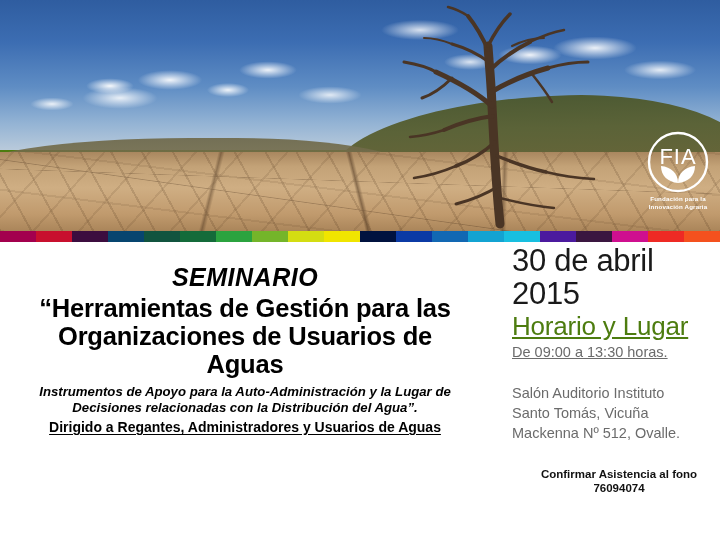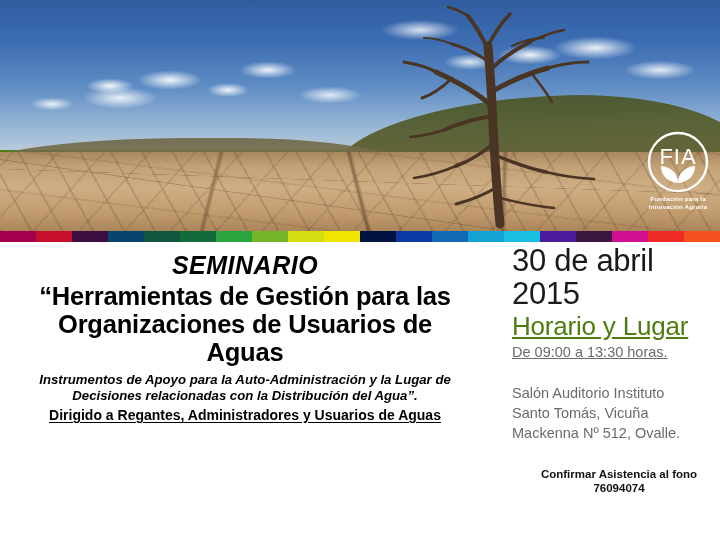--- a/index.html
+++ b/index.html
@@ -72,21 +72,21 @@
   }
 
   
   .stripes{position:absolute;left:0;top:231px;width:720px;height:11px;display:flex;}
   .stripes span{flex:1 1 0;height:100%;display:block;}
 
   
   .body{position:absolute;left:0;top:242px;width:720px;height:298px;background:#fff;}
 
   
-  .leftcol{position:absolute;left:10px;top:8px;width:470px;text-align:center;color:#000;}
+  .leftcol{position:absolute;left:10px;top:20px;width:470px;text-align:center;color:#000;}
   .kicker{font-style:italic;font-weight:bold;font-size:25px;line-height:30px;letter-spacing:.5px;}
   .maintitle{font-weight:bold;font-size:25.5px;line-height:28px;margin-top:2px;letter-spacing:-.2px;}
   .subtitle{
     font-weight:bold;font-style:italic;font-size:13.2px;line-height:15.5px;
     margin-top:6px;padding:0 26px;
   }
   .audience{
     font-weight:bold;font-size:14px;line-height:17px;margin-top:4px;
     text-decoration:underline;text-underline-offset:2px;
   }

